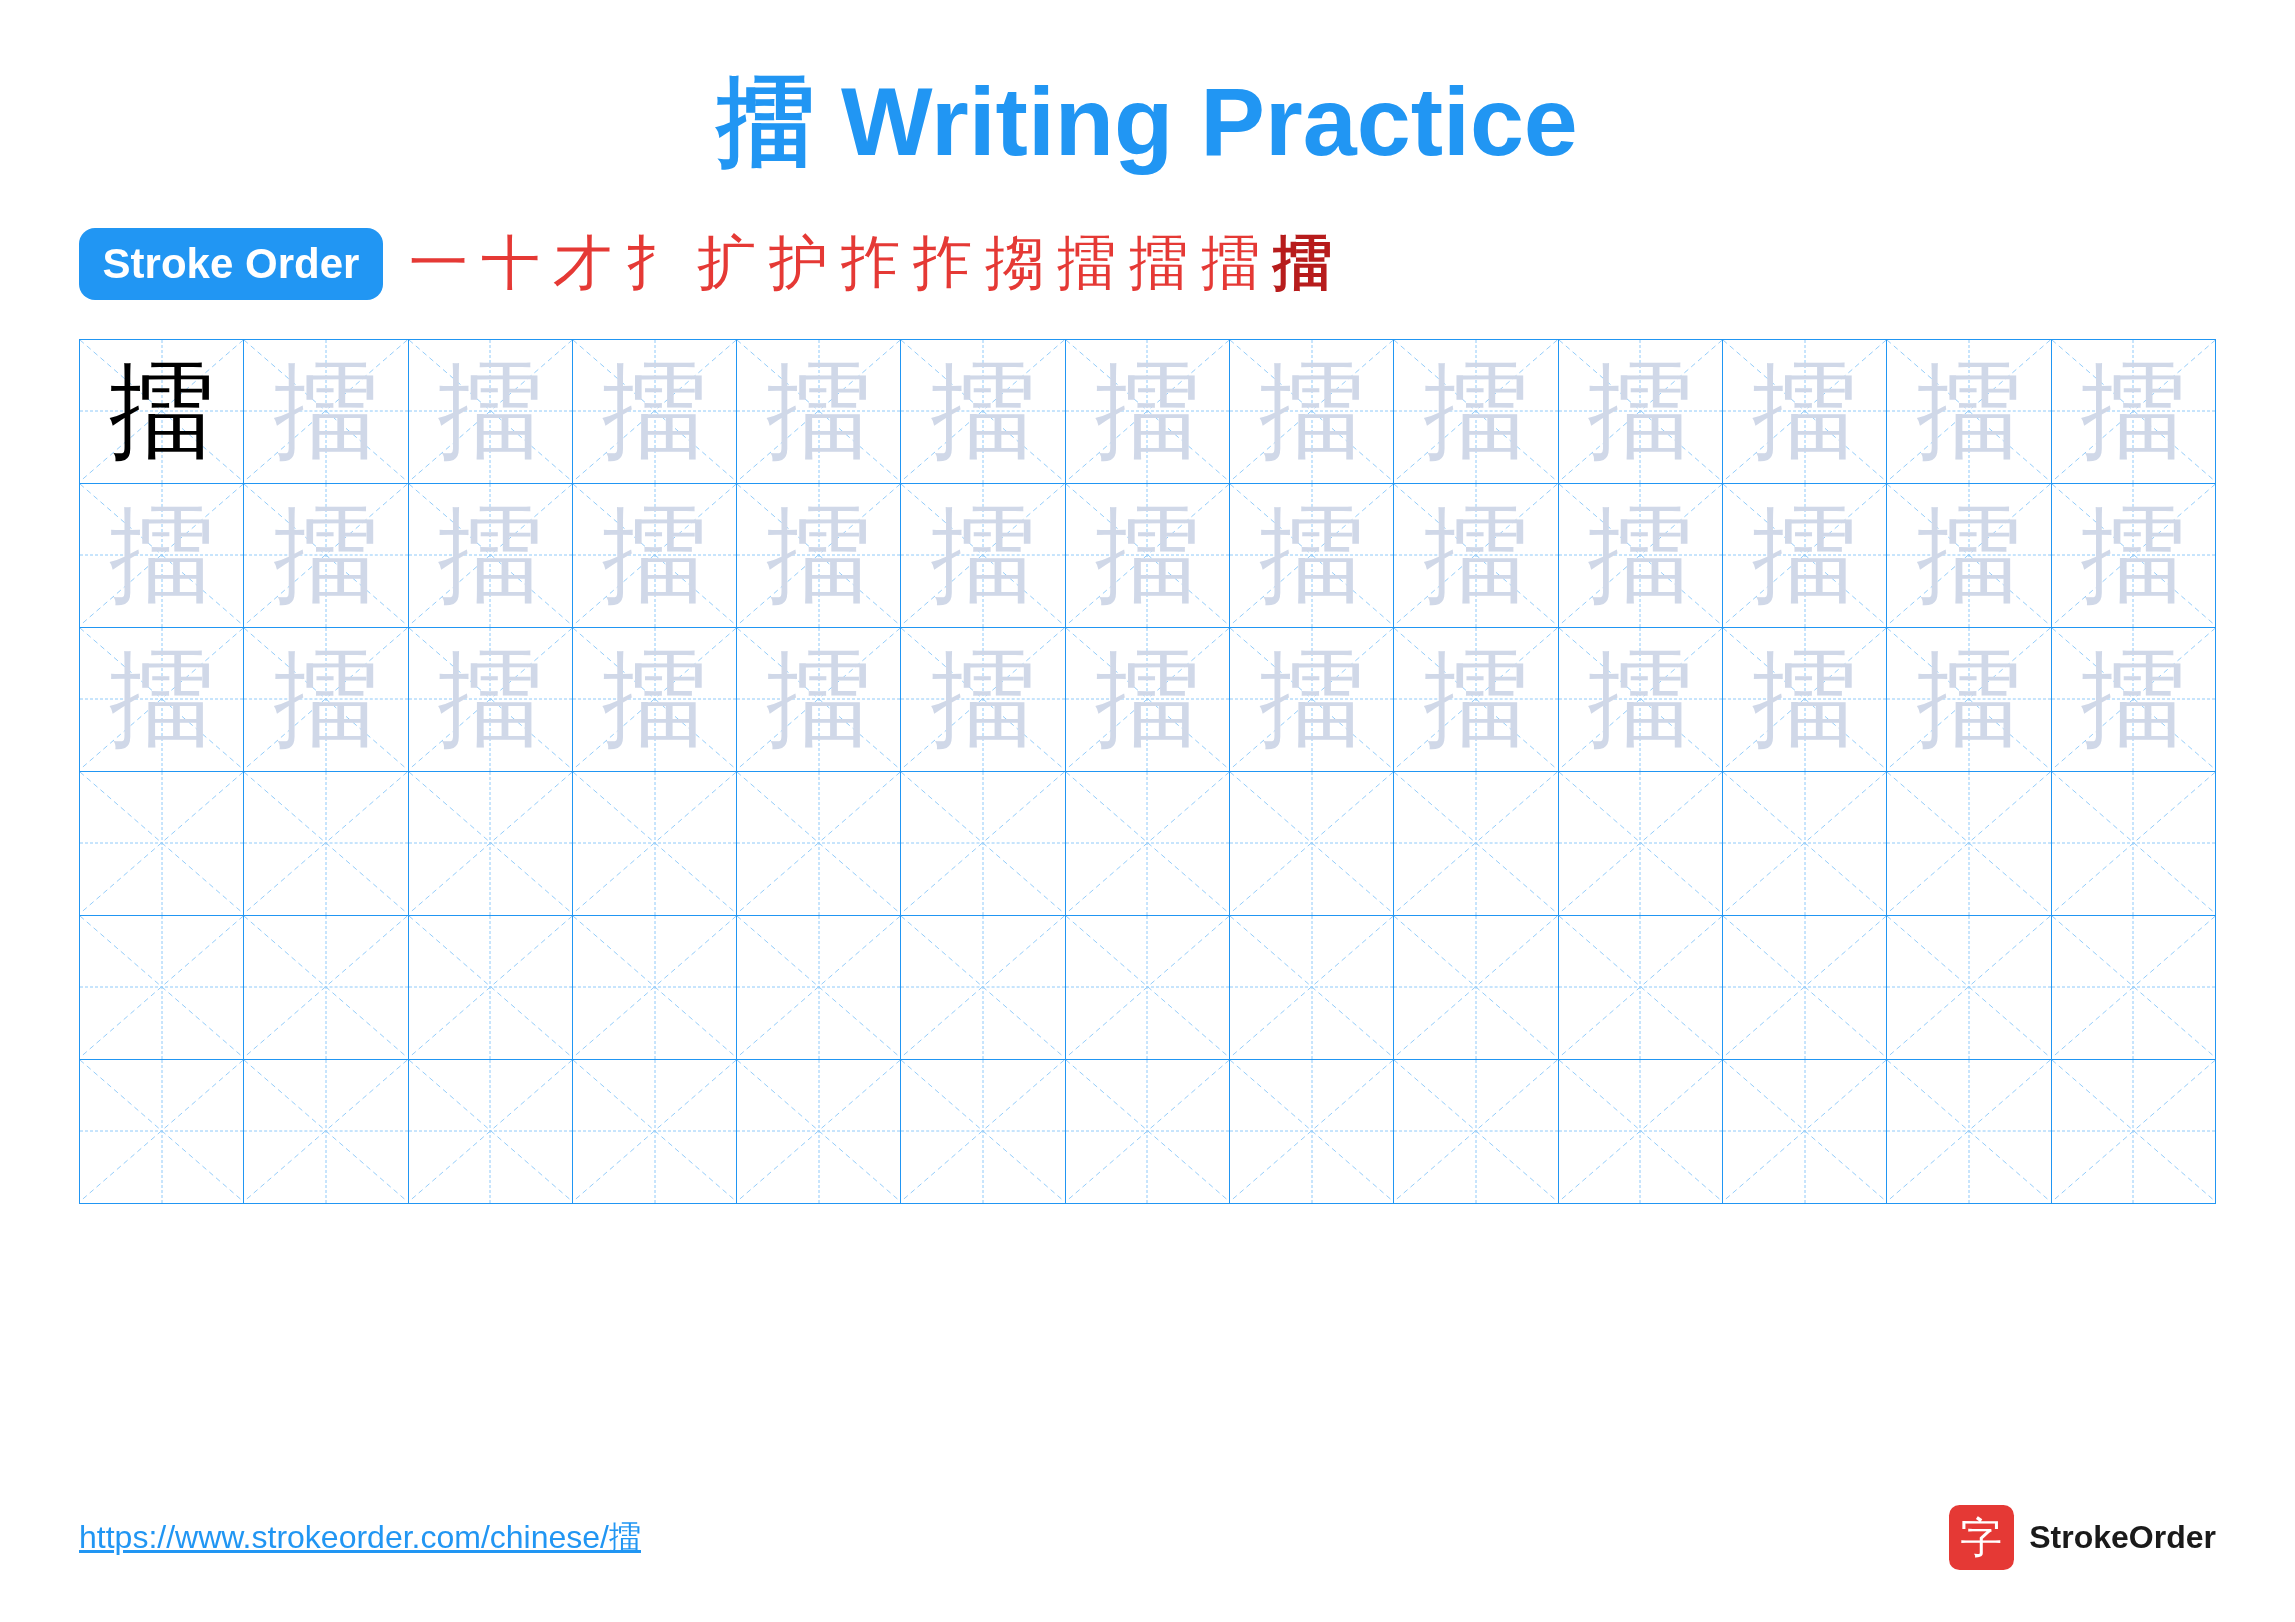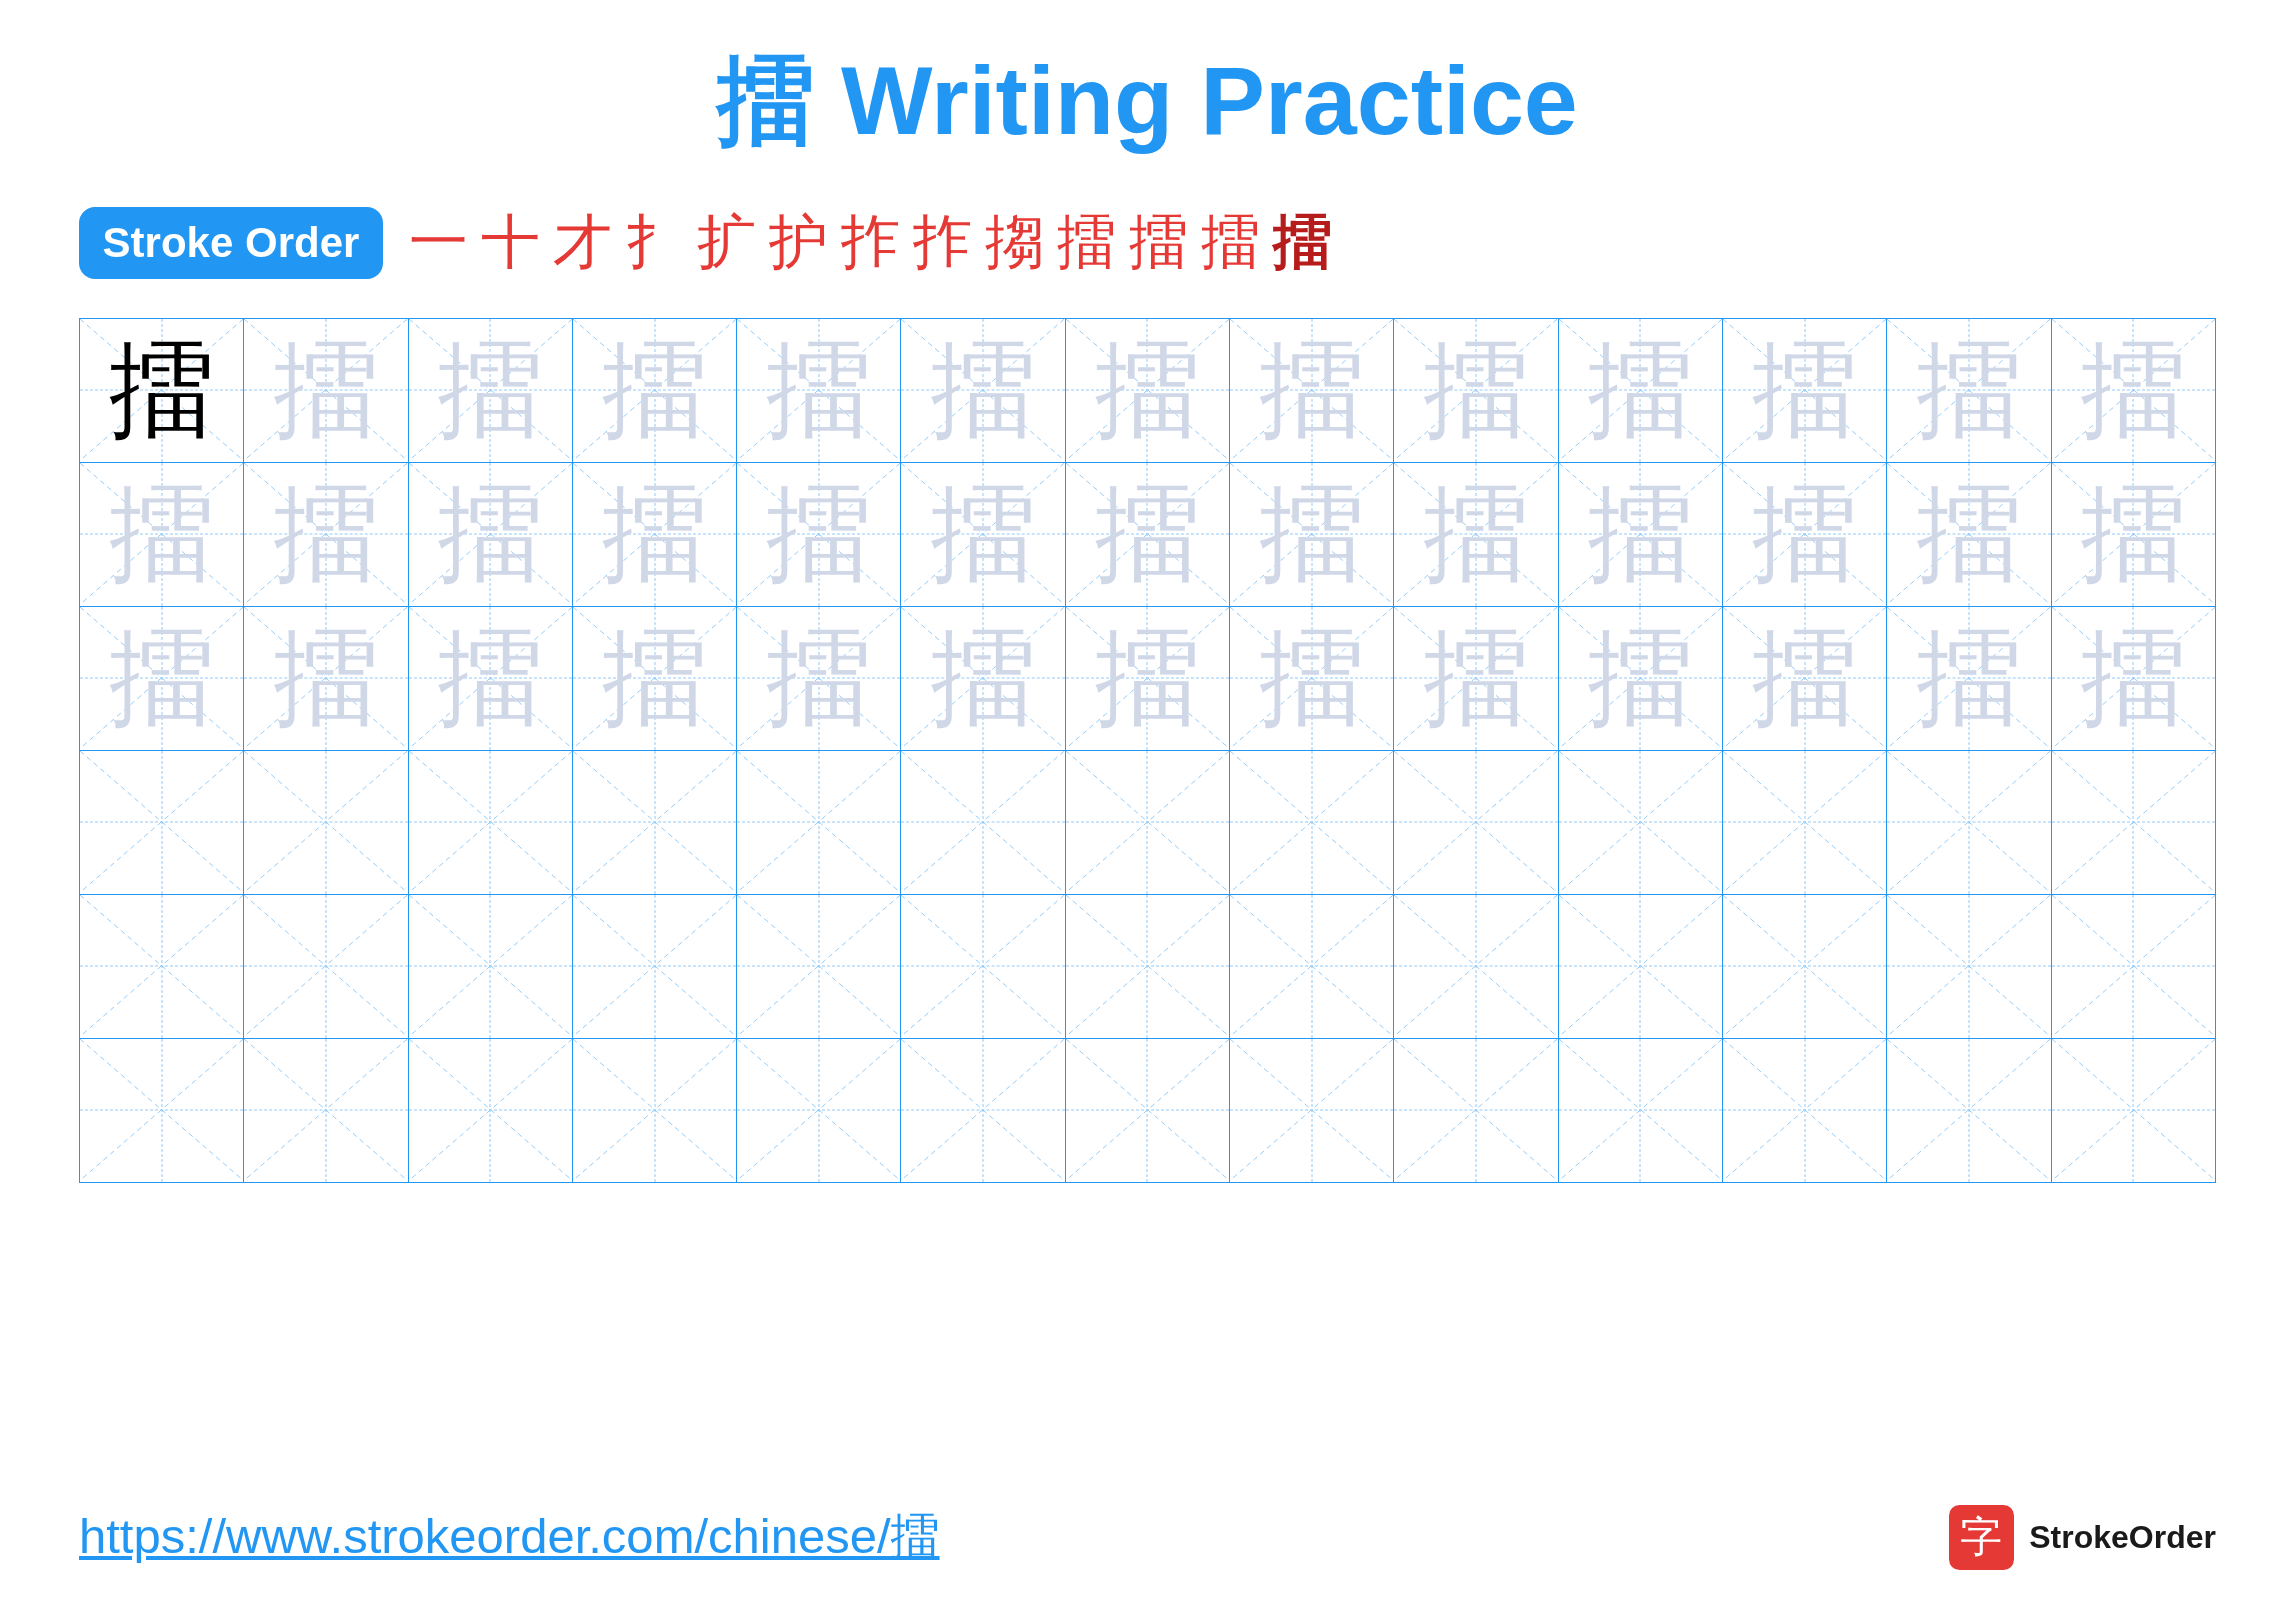--- a/index.html
+++ b/index.html
@@ -12,21 +12,21 @@
       overflow: hidden;
     }
 
     .page {
       width: 2295px;
       height: 1622px;
       background: #fff;
       display: flex;
       flex-direction: column;
       align-items: center;
-      padding: 37px 79px 52px 79px;
+      padding: 58px 79px 52px 79px;
     }
 
     .title {
       font-size: 97px;
       color: #2196F3;
       font-weight: bold;
       margin-bottom: 39px;
       text-align: center;
     }
 
@@ -129,21 +129,21 @@
       position: absolute;
       bottom: 52px;
       left: 79px;
       right: 79px;
       display: flex;
       align-items: center;
       justify-content: space-between;
     }
 
     .footer-url {
-      font-size: 49px;
+      font-size: 32px;
       color: #2196F3;
     }
 
     .footer-brand {
       display: flex;
       align-items: center;
       gap: 15.7px;
     }
 
     .brand-icon {

